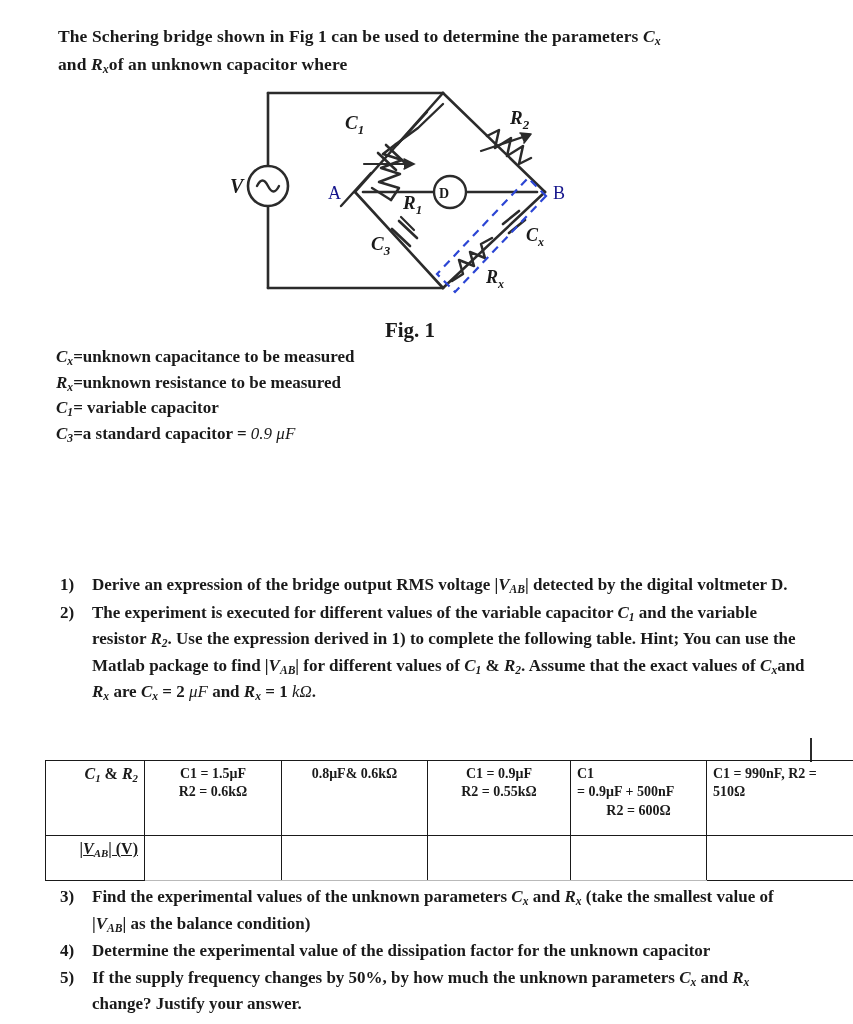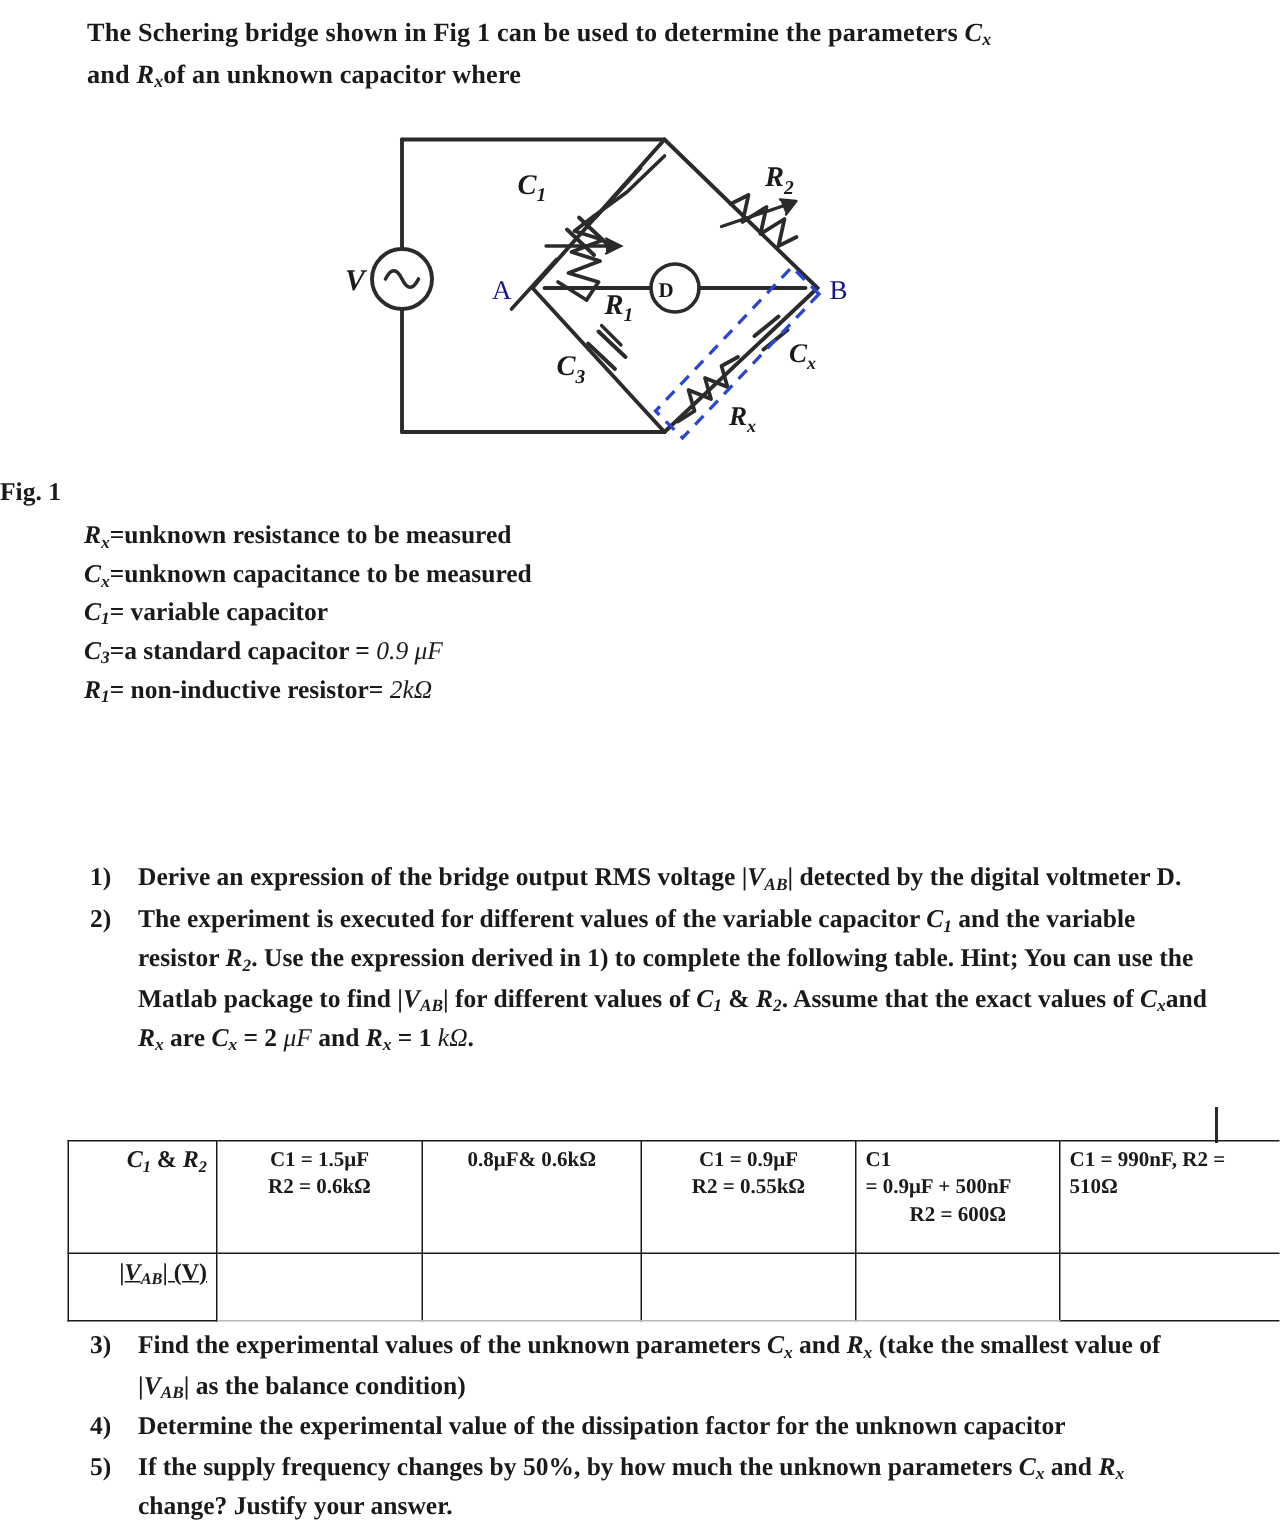--- a/index.html
+++ b/index.html
@@ -28,43 +28,43 @@
     font-size: 0.68em;
     vertical-align: -0.28em;
     font-style: italic;
   }
   .mathit { font-style: italic; font-weight: normal; }
 
   
   .intro {
     position: absolute;
     left: 58px;
-    top: 8px;
+    top: 23px;
     width: 760px;
     font-size: 17.5px;
     font-weight: bold;
     line-height: 1.55;
     letter-spacing: 0.1px;
   }
 
   
   .figure-wrap {
     position: absolute;
     left: 0px;
     top: 78px;
     width: 853px;
     height: 240px;
   }
   .fig-caption {
     position: absolute;
     left: 0;
     top: 318px;
     width: 820px;
-    text-align: left;
-    font-size: 17px;
+    text-align: center;
+    font-size: 21px;
     font-weight: bold;
   }
 
   
   .params {
     position: absolute;
     left: 56px;
     top: 345px;
     font-size: 17px;
     font-weight: bold;
@@ -244,25 +244,24 @@
         <text x="526" y="163" font-size="18" font-weight="bold" font-style="italic">C<tspan font-size="12" dy="5">x</tspan></text>
 
         <text x="486" y="205" font-size="18" font-weight="bold" font-style="italic">R<tspan font-size="12" dy="5">x</tspan></text>
       </g>
     </svg>
   </div>
 
   <div class="fig-caption">Fig. 1</div>
 
   <div class="params">
+    <div><var><span>C</span><sub>x</sub></var><span>=unknown capacitance to be measured</span><span class="mathit"></span></div>
     <div><var><span>R</span><sub>x</sub></var><span>=unknown resistance to be measured</span><span class="mathit"></span></div>
-    <div><var><span>C</span><sub>x</sub></var><span>=unknown capacitance to be measured</span><span class="mathit"></span></div>
     <div><var><span>C</span><sub>1</sub></var><span>= variable capacitor</span><span class="mathit"></span></div>
     <div><var><span>C</span><sub>3</sub></var><span>=a standard capacitor = </span><span class="mathit">0.9 μF</span></div>
-    <div><var><span>R</span><sub>1</sub></var><span>= non-inductive resistor= </span><span class="mathit">2kΩ</span></div>
   </div>
 
   <div class="qlist top">
     <div class="qrow">
       <span class="marker">1)</span>
       <span class="qtext">Derive an expression of the bridge output RMS voltage |<var>V<sub>AB</sub></var>| detected by the digital voltmeter D.</span>
     </div>
     <div class="qrow">
       <span class="marker">2)</span>
       <span class="qtext">The experiment is executed for different values of the variable capacitor <var>C<sub>1</sub></var> and the variable resistor <var>R<sub>2</sub></var>. Use the expression derived in 1) to complete the following table. Hint; You can use the Matlab package to find |<var>V<sub>AB</sub></var>| for different values of <var>C<sub>1</sub></var> &amp; <var>R<sub>2</sub></var>. Assume that the exact values of <var>C<sub>x</sub></var>and <var>R<sub>x</sub></var> are <var>C<sub>x</sub></var> = 2 <span class="mathit">μF</span> and <var>R<sub>x</sub></var> = 1 <span class="mathit">kΩ</span>.</span>

